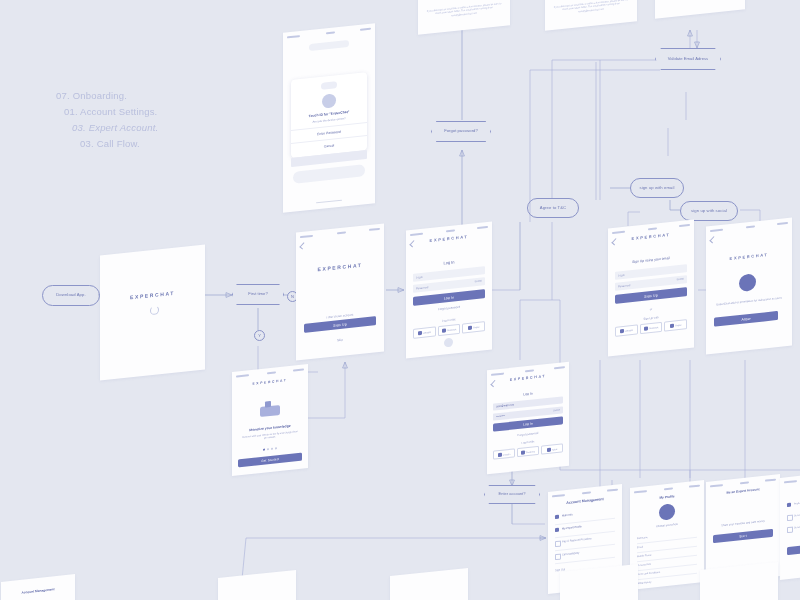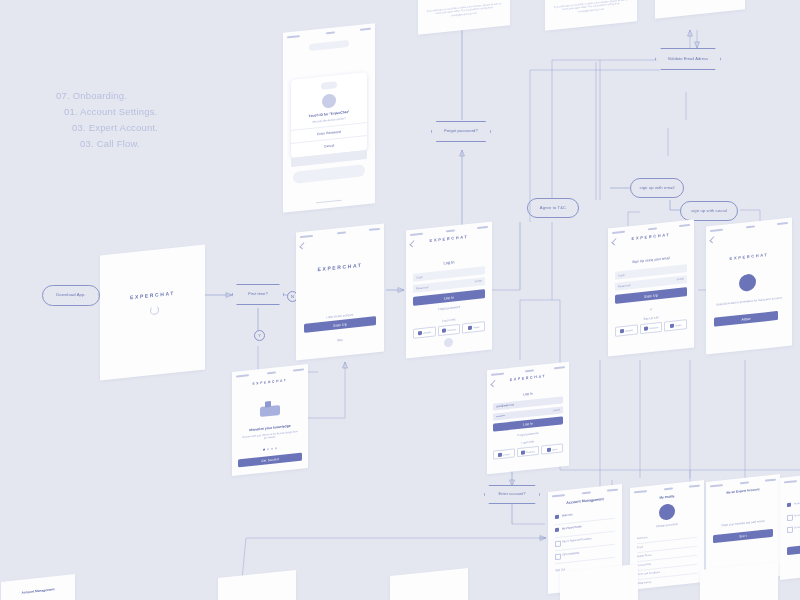--- a/index.html
+++ b/index.html
@@ -40,21 +40,21 @@
     position:absolute;width:9px;height:9px;border-radius:50%;
     border:.8px solid #8b94c8;background:#e4e7f0;
     display:flex;align-items:center;justify-content:center;
     font-size:4px;color:#6f79b4;
   }
 
   
   #headline{position:absolute;left:56px;top:88px;color:#b9bfdd;font-size:9.5px;line-height:16px;letter-spacing:.2px;}
   #headline div{white-space:nowrap;}
   #headline div:nth-child(2){margin-left:8px;}
-  #headline div:nth-child(3){margin-left:16px;}
+  #headline div:nth-child(3){margin-left:16px;font-style:italic;}
   #headline div:nth-child(4){margin-left:24px;}
 
   
   .phone{
     position:absolute;background:#fdfdfe;
     transform:skewY(-6deg);
     box-shadow:0 1px 3px rgba(110,120,175,.10);
     overflow:hidden;
   }
   .phone .inner{transform:skewY(0deg);position:absolute;inset:0;}

